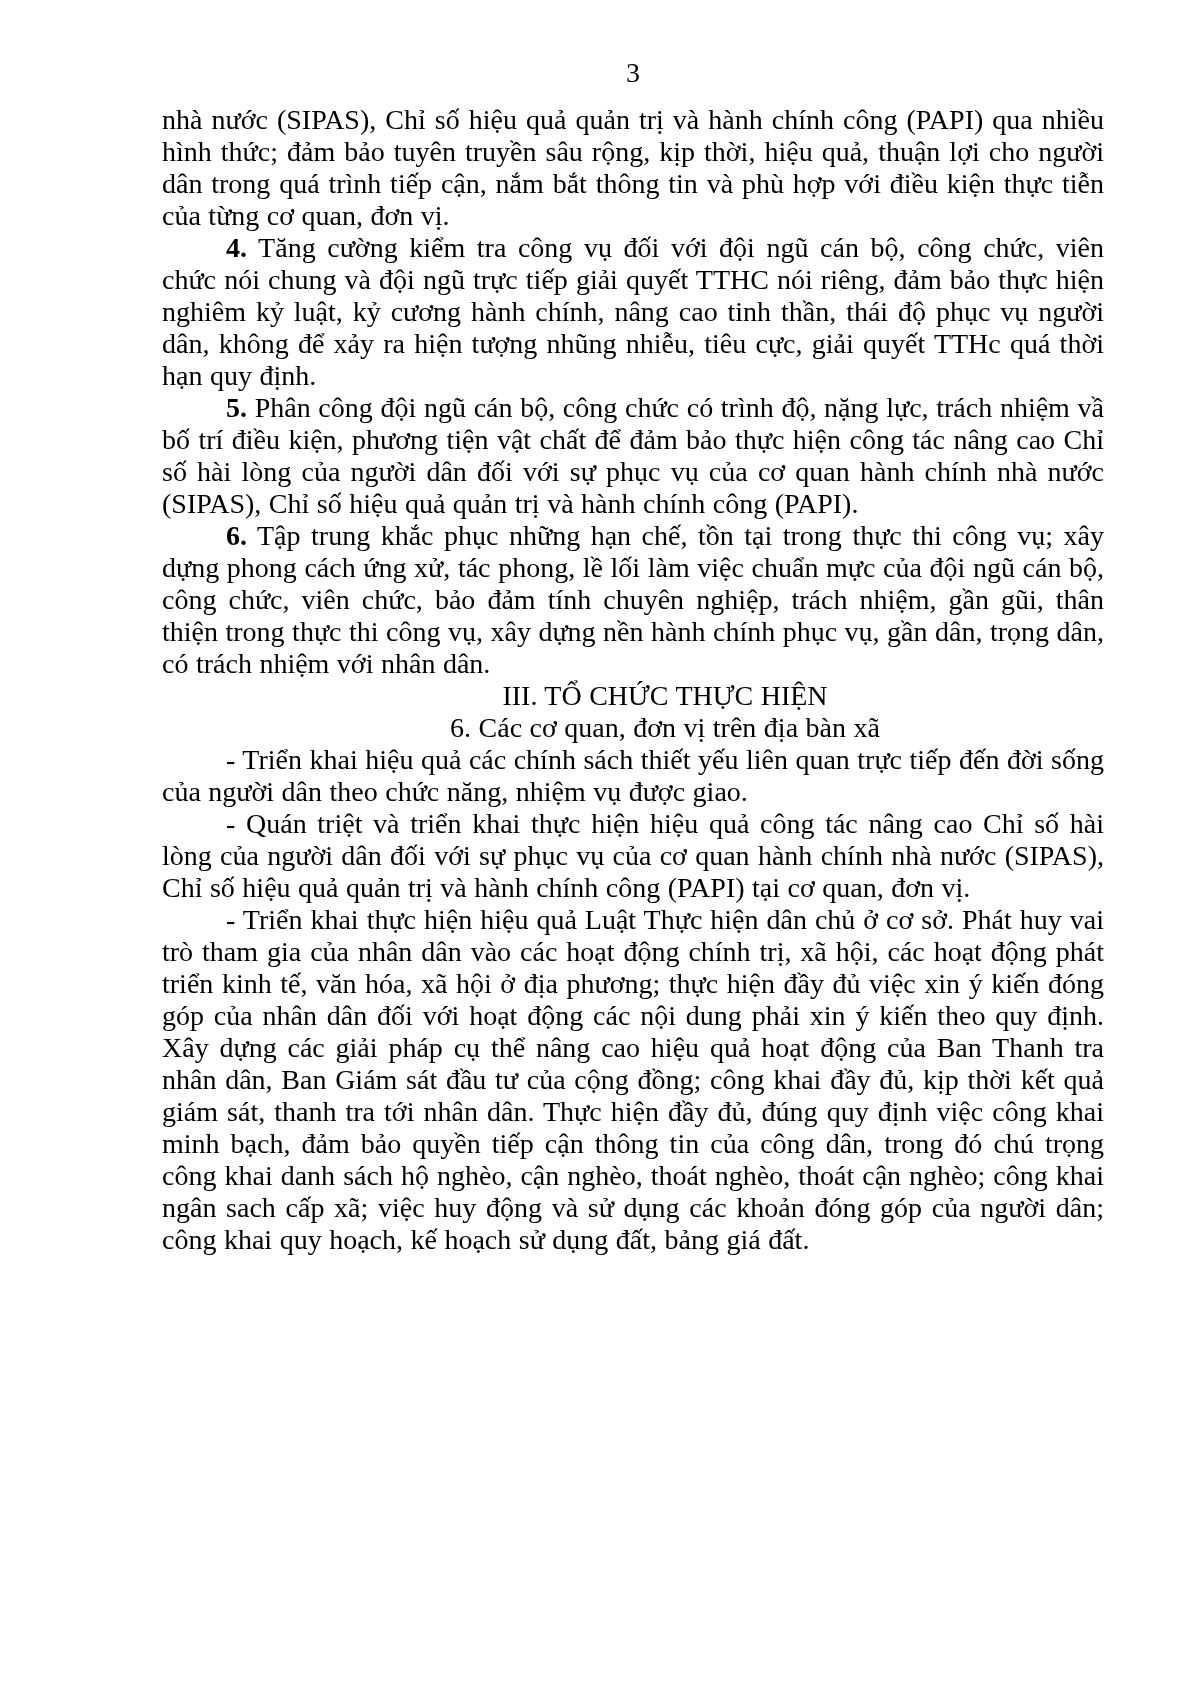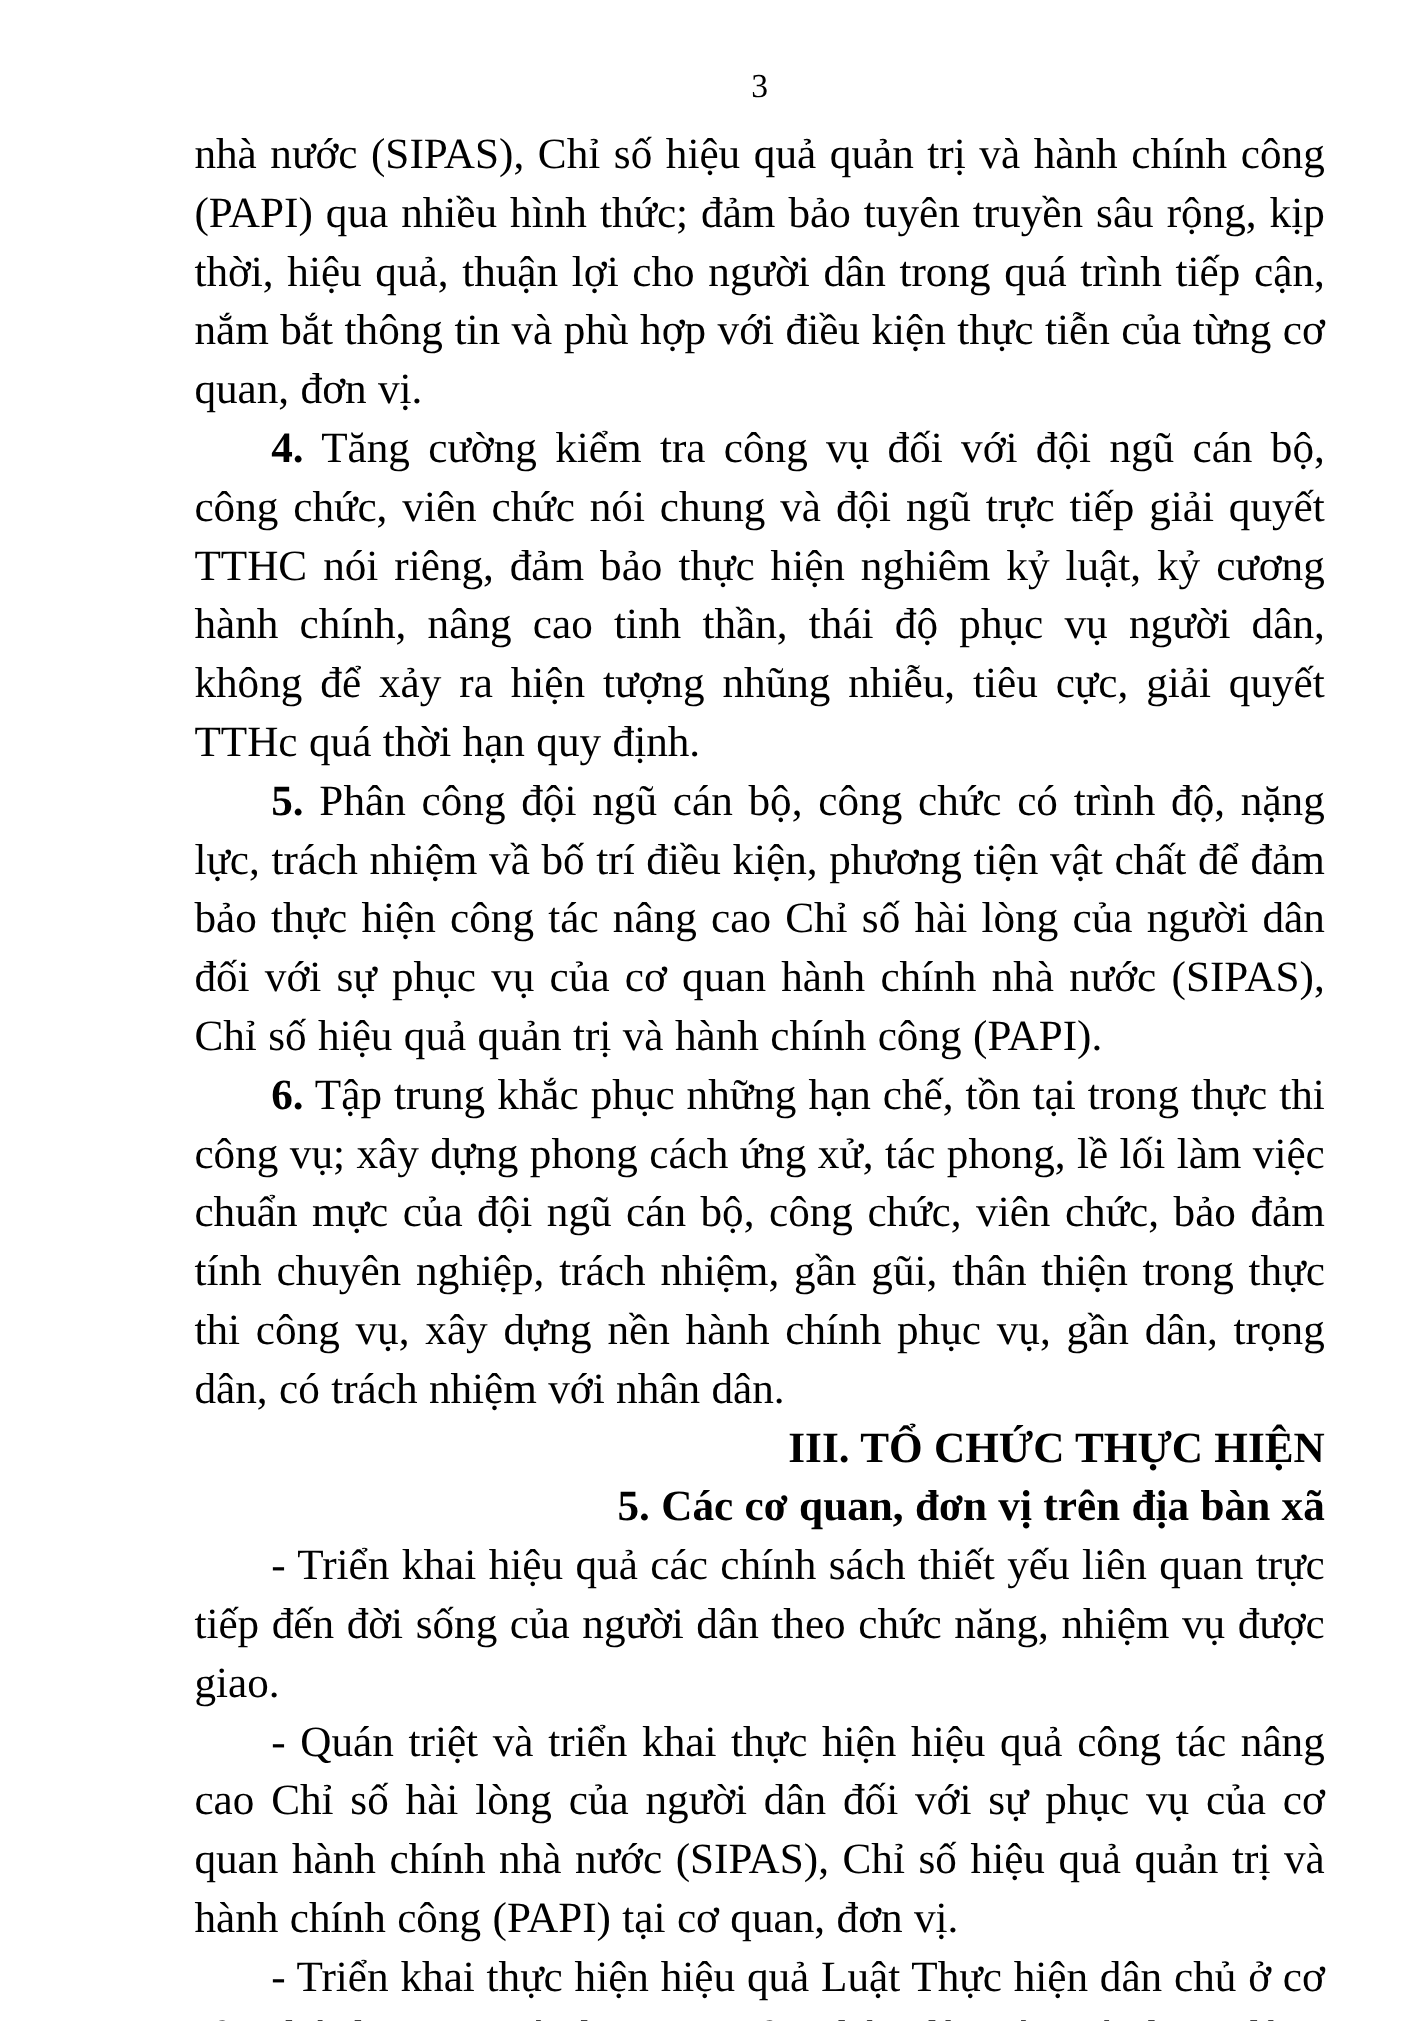--- a/index.html
+++ b/index.html
@@ -22,32 +22,32 @@
     background: #ffffff;
   }
   .pageno {
     text-align: center;
     font-size: 28px;
     line-height: 34px;
     margin: 0 0 14px 0;
   }
   p.para {
     margin: 0;
-    font-size: 36px;
-    line-height: 49px;
+    font-size: 28px;
+    line-height: 32px;
     text-align: justify;
     text-indent: 64px;
     word-spacing: 0.5px;
   }
   p.para.cont {
     text-indent: 0;
   }
   p.para.head {
-    font-weight: bold;
-    text-align: right;
+    font-weight: normal;
+    text-align: center;
   }
   p.para.fill-last {
     text-align-last: justify;
   }
   .lead {
     font-weight: bold;
   }
 </style>
 </head>
 <body>
@@ -59,21 +59,21 @@
   <p class="para cont">nhà nước (SIPAS), Chỉ số hiệu quả quản trị và hành chính công (PAPI) qua nhiều hình thức; đảm bảo tuyên truyền sâu rộng, kịp thời, hiệu quả, thuận lợi cho người dân trong quá trình tiếp cận, nắm bắt thông tin và phù hợp với điều kiện thực tiễn của từng cơ quan, đơn vị.</p>
 
   <p class="para"><span class="lead">4.</span> <span>Tăng cường kiểm tra công vụ đối với đội ngũ cán bộ, công chức, viên chức nói chung và đội ngũ trực tiếp giải quyết TTHC nói riêng, đảm bảo thực hiện nghiêm kỷ luật, kỷ cương hành chính, nâng cao tinh thần, thái độ phục vụ người dân, không để xảy ra hiện tượng nhũng nhiễu, tiêu cực, giải quyết TTHc quá thời hạn quy định.</span></p>
 
   <p class="para"><span class="lead">5.</span> <span>Phân công đội ngũ cán bộ, công chức có trình độ, nặng lực, trách nhiệm vầ bố trí điều kiện, phương tiện vật chất để đảm bảo thực hiện công tác nâng cao Chỉ số hài lòng của người dân đối với sự phục vụ của cơ quan hành chính nhà nước (SIPAS), Chỉ số hiệu quả quản trị và hành chính công (PAPI).</span></p>
 
   <p class="para"><span class="lead">6.</span> <span>Tập trung khắc phục những hạn chế, tồn tại trong thực thi công vụ; xây dựng phong cách ứng xử, tác phong, lề lối làm việc chuẩn mực của đội ngũ cán bộ, công chức, viên chức, bảo đảm tính chuyên nghiệp, trách nhiệm, gần gũi, thân thiện trong thực thi công vụ, xây dựng nền hành chính phục vụ, gần dân, trọng dân, có trách nhiệm với nhân dân.</span></p>
 
   <p class="para head">III. TỔ CHỨC THỰC HIỆN</p>
 
-  <p class="para head">5. Các cơ quan, đơn vị trên địa bàn xã</p>
+  <p class="para head">6. Các cơ quan, đơn vị trên địa bàn xã</p>
 
   <p class="para">- Triển khai hiệu quả các chính sách thiết yếu liên quan trực tiếp đến đời sống của người dân theo chức năng, nhiệm vụ được giao.</p>
 
   <p class="para">- Quán triệt và triển khai thực hiện hiệu quả công tác nâng cao Chỉ số hài lòng của người dân đối với sự phục vụ của cơ quan hành chính nhà nước (SIPAS), Chỉ số hiệu quả quản trị và hành chính công (PAPI) tại cơ quan, đơn vị.</p>
 
   <p class="para">- Triển khai thực hiện hiệu quả Luật Thực hiện dân chủ ở cơ sở. Phát huy vai trò tham gia của nhân dân vào các hoạt động chính trị, xã hội, các hoạt động phát triển kinh tế, văn hóa, xã hội ở địa phương; thực hiện đầy đủ việc xin ý kiến đóng góp của nhân dân đối với hoạt động các nội dung phải xin ý kiến theo quy định. Xây dựng các giải pháp cụ thể nâng cao hiệu quả hoạt động của Ban Thanh tra nhân dân, Ban Giám sát đầu tư của cộng đồng; công khai đầy đủ, kịp thời kết quả giám sát, thanh tra tới nhân dân. Thực hiện đầy đủ, đúng quy định việc công khai minh bạch, đảm bảo quyền tiếp cận thông tin của công dân, trong đó chú trọng công khai danh sách hộ nghèo, cận nghèo, thoát nghèo, thoát cận nghèo; công khai ngân sach cấp xã; việc huy động và sử dụng các khoản đóng góp của người dân; công khai quy hoạch, kế hoạch sử dụng đất, bảng giá đất.</p>
 
 
 </div>
 

